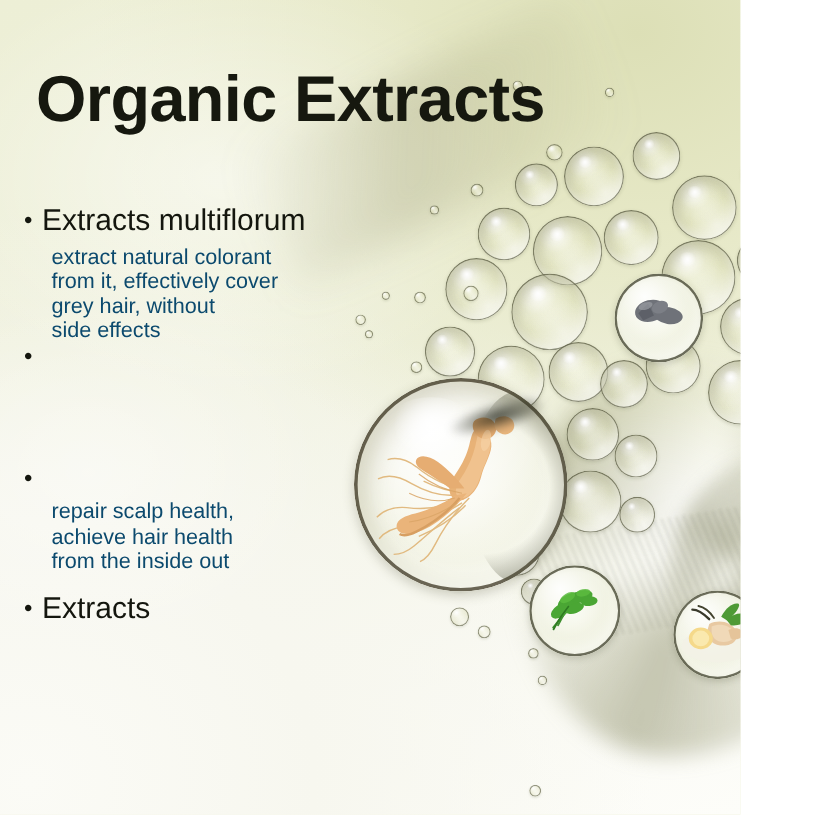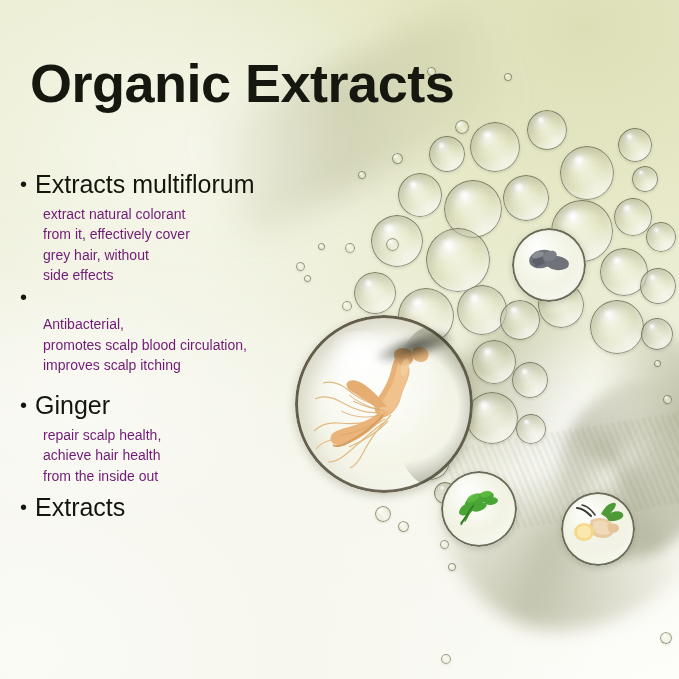--- a/index.html
+++ b/index.html
@@ -6,21 +6,21 @@
   html, body {
     margin: 0;
     padding: 0;
     background: #ffffff;
   }
   body {
     font-family: "Liberation Sans", sans-serif;
   }
   #poster {
     position: relative;
-    width: 679px;
+    width: 617px;
     height: 679px;
     overflow: hidden;
     background: #eef0d8;
   }
 
   
   .bg-base {
     position: absolute;
     inset: 0;
     background:
@@ -193,23 +193,23 @@
   }
   .bullet {
     font-size: 20px;
     line-height: 1;
     color: #14160e;
     transform: translateY(-2px);
   }
   .item-body {
     margin-top: 5px;
     padding-left: 23px;
-    font-size: 14px;
+    font-size: 18px;
     line-height: 20.5px;
-    color: #701a75;
+    color: #0c4a6e;
     white-space: pre-line;
   }
 </style>
 </head>
 <body>
 
 <div id="poster">
 
   <div class="bg-base"></div>
   <div class="bg-sheen"></div>
@@ -367,29 +367,25 @@
       <div class="item-body">extract natural colorant
 from it, effectively cover
 grey hair, without
 side effects</div>
     </div>
 
     <div class="item" style="top:289px;">
       <div class="item-head">
         <span class="bullet">•</span>
       </div>
-      <div class="item-body">Antibacterial,
-promotes scalp blood circulation,
-improves scalp itching</div>
     </div>
 
     <div class="item" style="top:391px;">
       <div class="item-head">
         <span class="bullet">•</span>
-        <span>Ginger</span>
       </div>
       <div class="item-body">repair scalp health,
 achieve hair health
 from the inside out</div>
     </div>
 
     <div class="item" style="top:493px;">
       <div class="item-head">
         <span class="bullet">•</span>
         <span>Extracts</span>

